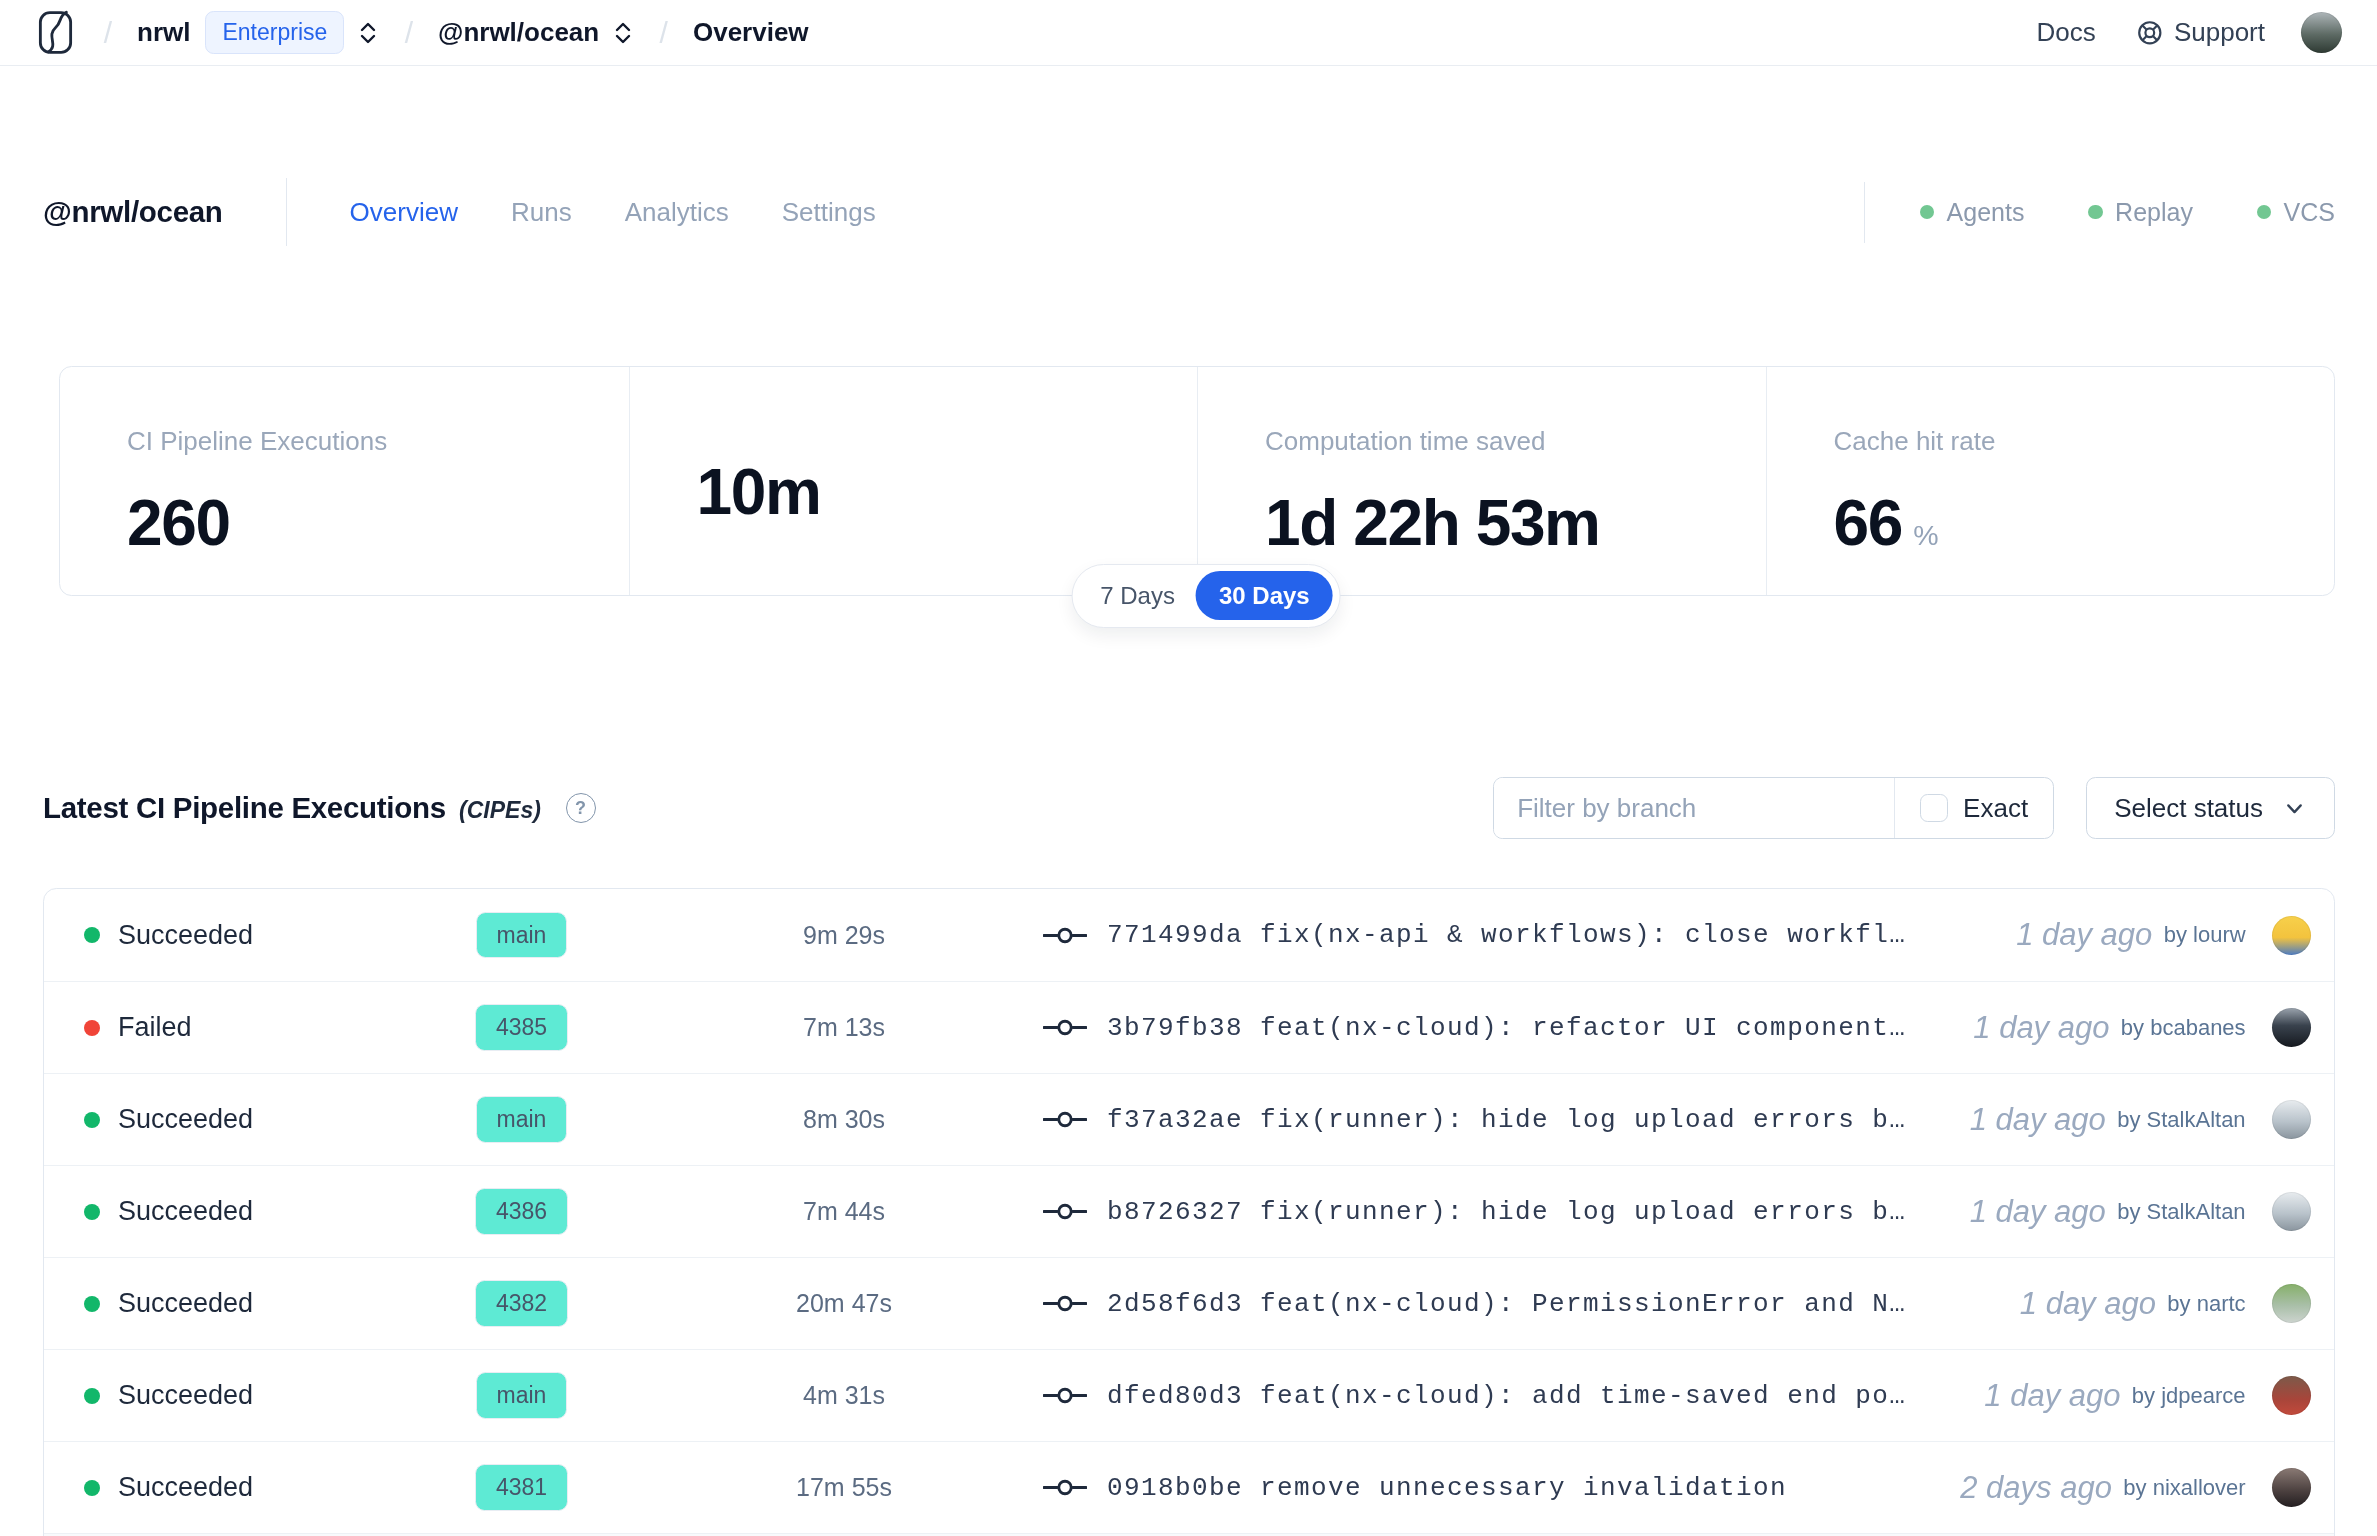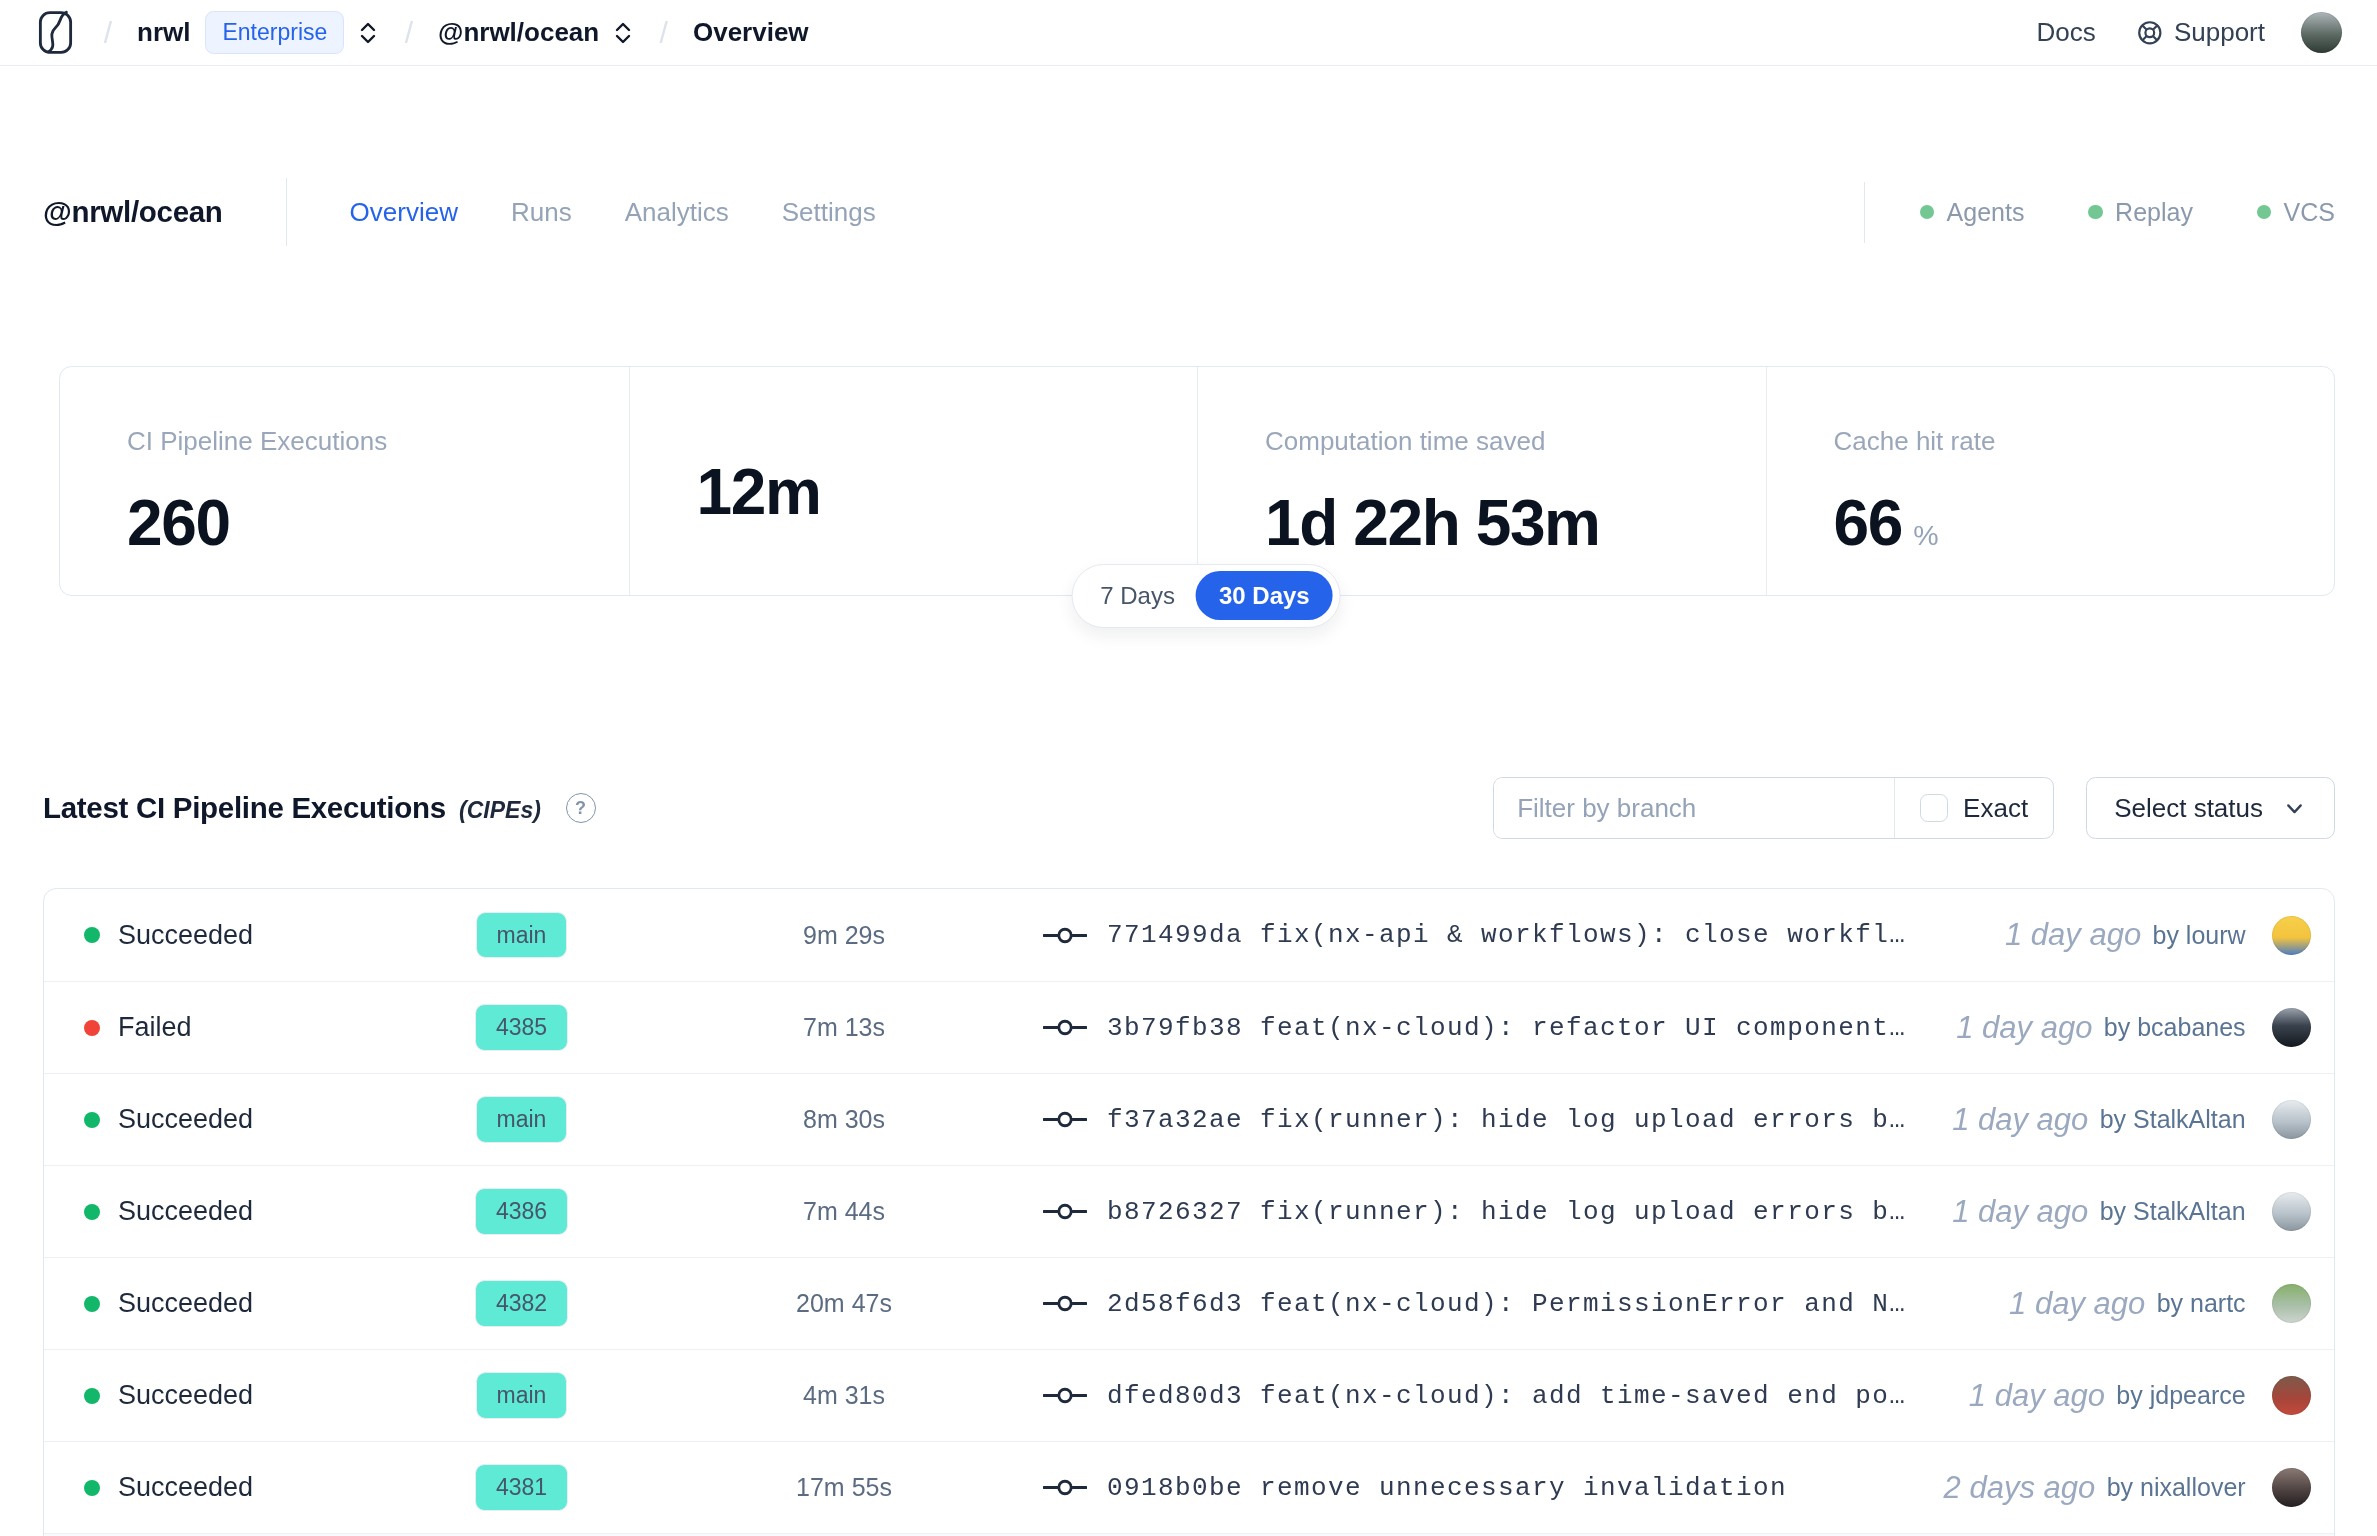--- a/index.html
+++ b/index.html
@@ -87,21 +87,21 @@
   .status-label { font-size:27px; font-weight:500; color:#1e293b; }
   .branch-cell { justify-content:center; }
   .branch-badge { background:#5eead4; border:1px solid #e8edf3; border-radius:9.5px;
     padding:8.6px 20px; font-size:23px; color:#475569; }
   .duration-cell { justify-content:center; font-size:25px; color:#5b6b82; }
   .commit-cell { gap:20px; overflow:hidden; white-space:nowrap; }
   .commit-text { font-family:"Liberation Mono", monospace; font-size:26px;
     letter-spacing:1.4px; color:#2f3b52; overflow:hidden; text-overflow:ellipsis; }
   .author-cell { justify-content:flex-end; gap:11.4px; white-space:nowrap; }
   .time-ago { font-size:31px; font-style:italic; color:#9aa9bf; }
-  .author-name { font-size:25px; color:#5a7494; }
+  .author-name { font-size:22px; color:#5a7494; }
   .avatar-row { width:39px; height:39px; border-radius:50%; margin-left:15px; flex:none;
     box-shadow:inset 0 0 0 1px rgba(0,0,0,.06); }
   .row-peek { height:19px; background:#f8fafc; }
   svg { display:block; }
 </style>
 </head>
 <body>
 
 <div class="topbar">
   <span class="logo-wrap">
@@ -186,21 +186,21 @@
       <div class="stat-card">
         <div class="stat-label">CI Pipeline Executions</div>
         <div class="stat-value-row">
           <span class="stat-value">260</span>
           <span class="stat-suffix"></span>
         </div>
       </div>
 
       <div class="stat-card">
         <div class="stat-value-row">
-          <span class="stat-value">12m</span>
+          <span class="stat-value">10m</span>
           <span class="stat-suffix"></span>
         </div>
       </div>
 
       <div class="stat-card">
         <div class="stat-label">Computation time saved</div>
         <div class="stat-value-row">
           <span class="stat-value">1d 22h 53m</span>
           <span class="stat-suffix"></span>
         </div>

